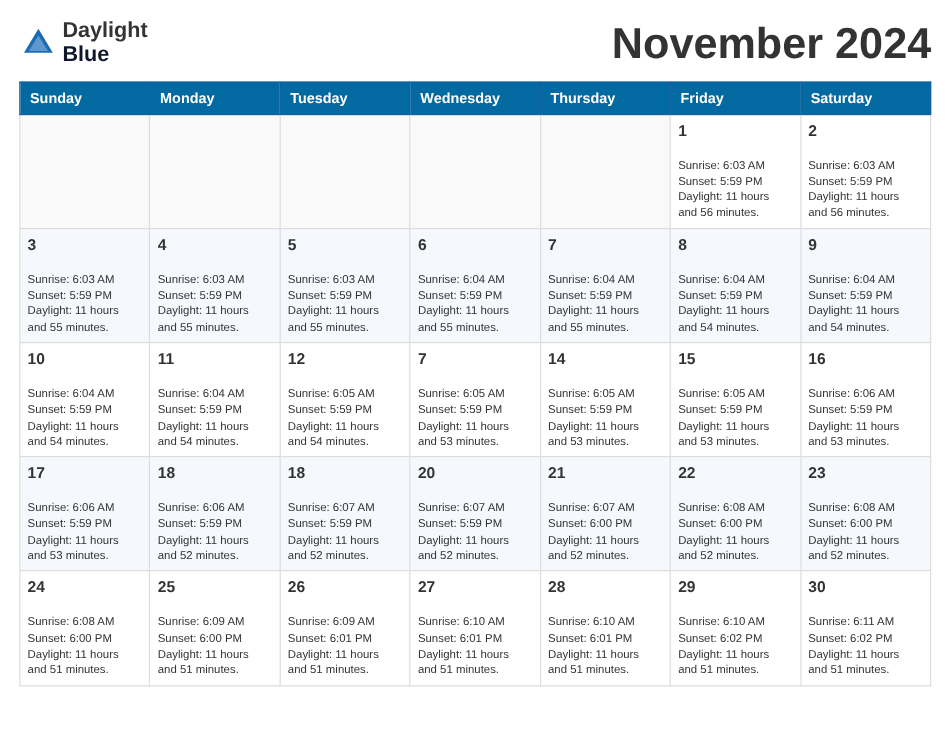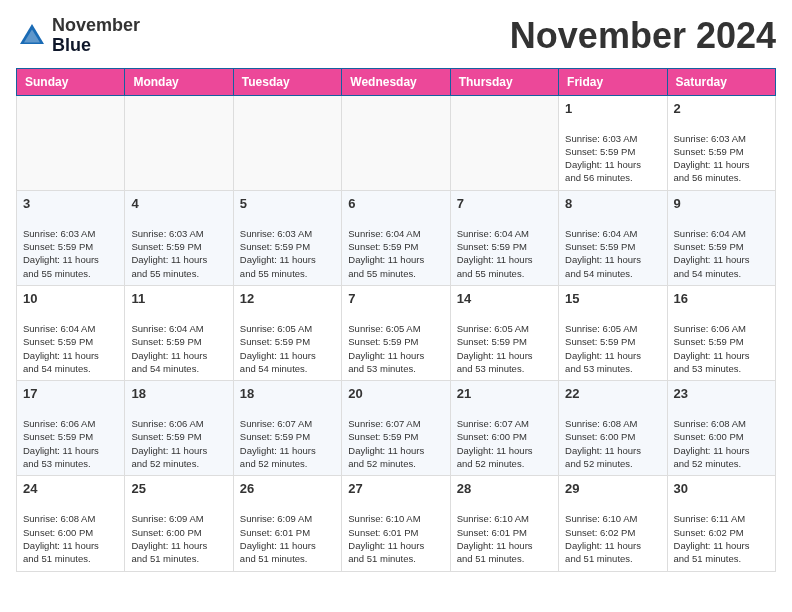--- a/index.html
+++ b/index.html
@@ -45,21 +45,21 @@
       font-size: 14px;
       color: #555;
       margin-top: 2px;
     }
     .calendar {
       width: 100%;
       border-collapse: collapse;
       border: 1px solid #ccc;
     }
     .calendar th {
-      background: #ec4899;
+      background: #0369a1;
       color: #fff;
       font-size: 12px;
       font-weight: bold;
       padding: 6px 8px;
       text-align: left;
       border: 1px solid #1560a0;
     }
     .calendar td {
       vertical-align: top;
       padding: 5px 6px;
@@ -95,21 +95,21 @@
 </head>
 <body>
 
 <div class="header">
   <div class="logo">
     <svg class="logo-icon" viewBox="0 0 40 40">
       <polygon points="20,5 35,30 5,30" fill="#1a6bb5"></polygon>
       <polygon points="20,12 30,28 10,28" fill="#fff" opacity="0.3"></polygon>
     </svg>
     <div class="logo-text">
-      <span class="general">November</span><br>
+      <span class="general">Daylight</span><br>
       <span class="blue">Blue</span>
     </div>
   </div>
   <div class="title-section">
     <div class="month-title">November 2024</div>
   </div>
 </div>
 
 <table class="calendar">
   <thead>

